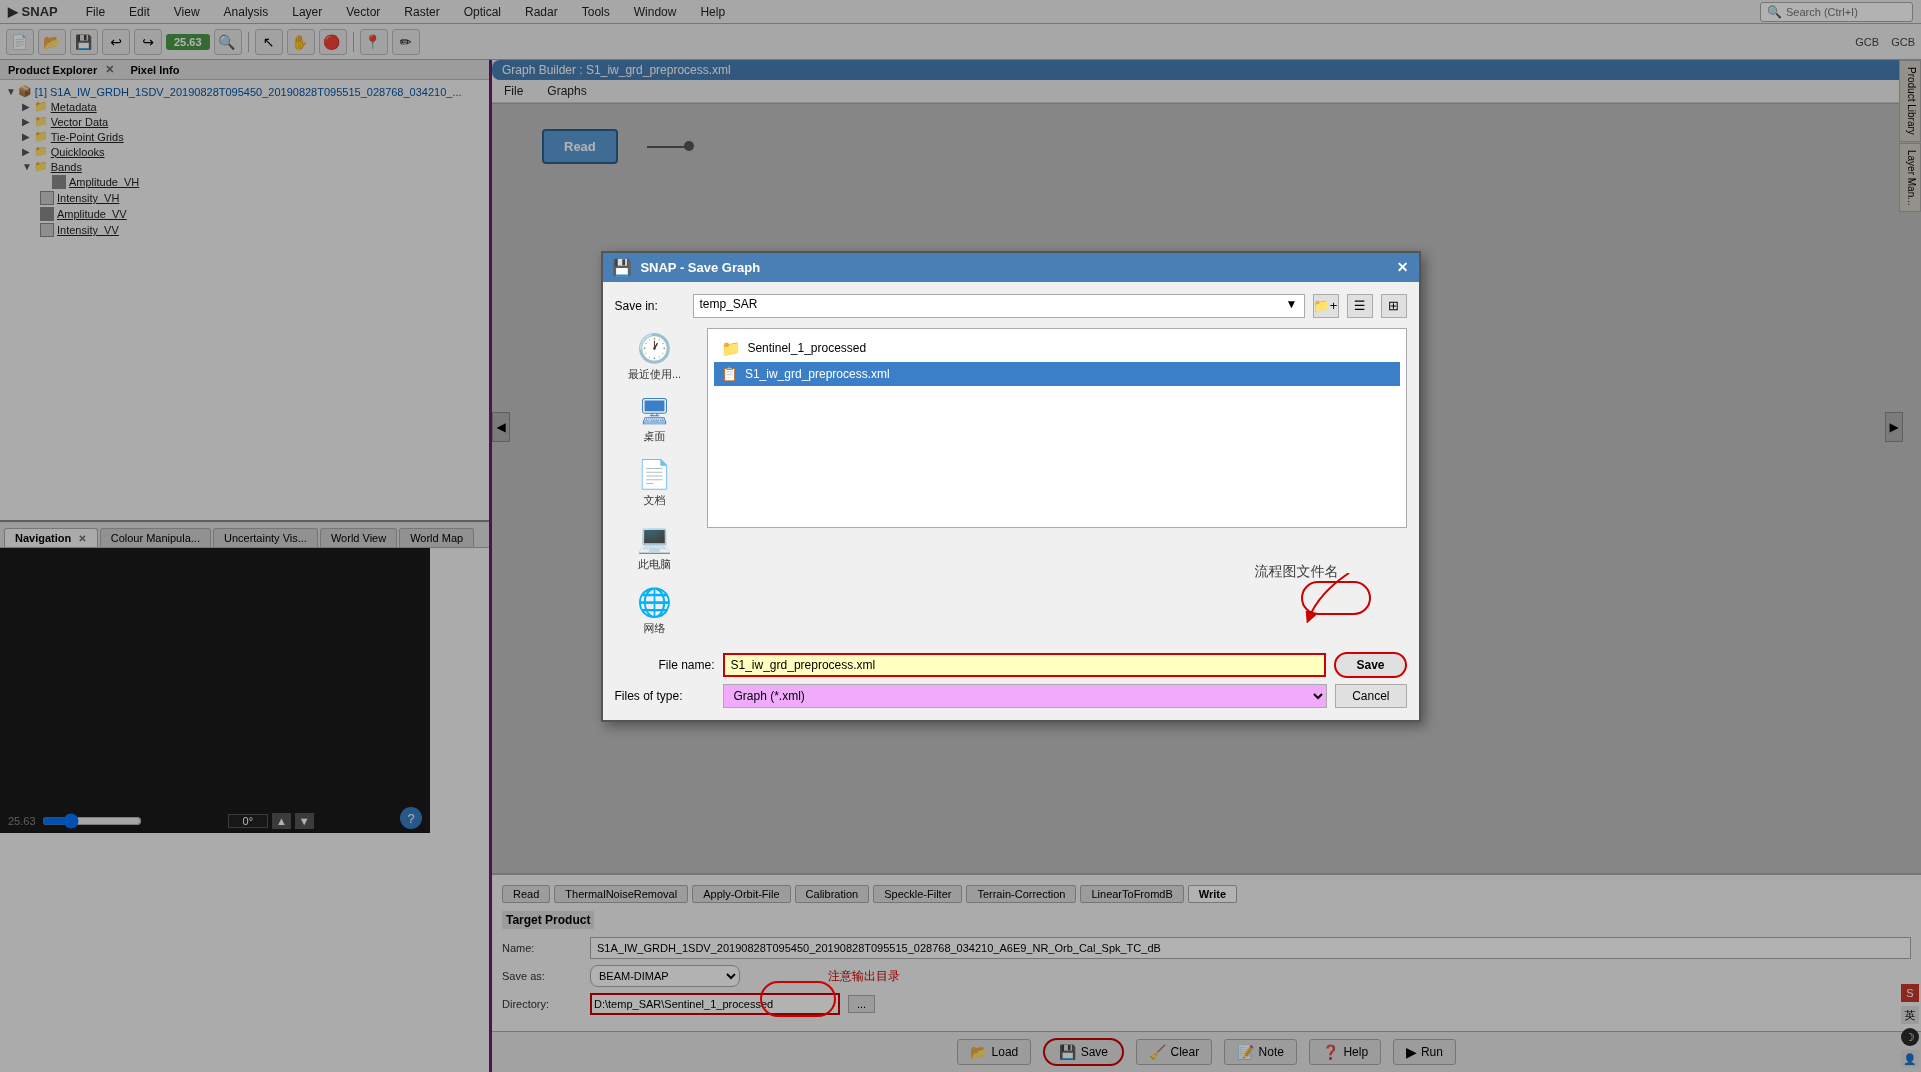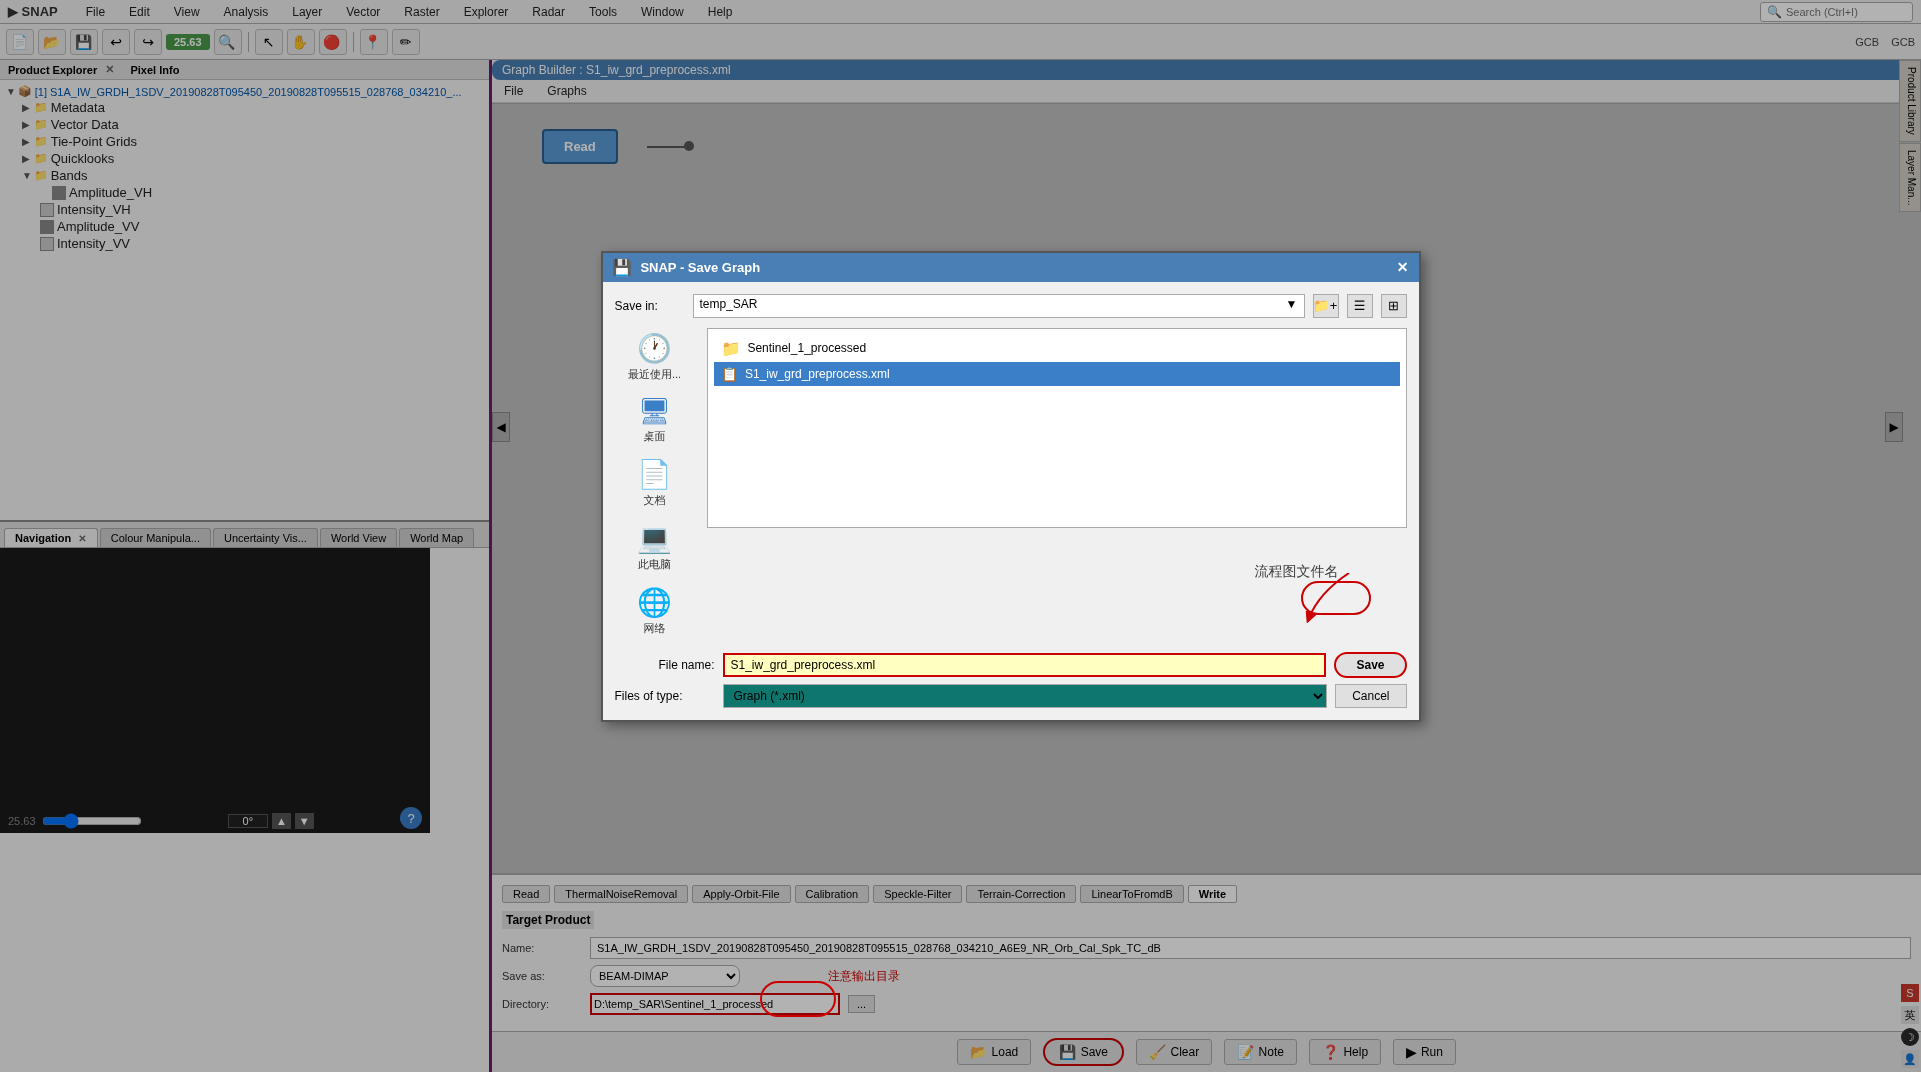--- a/index.html
+++ b/index.html
@@ -21,21 +21,21 @@
     
     .left-panel { width: 492px; display: flex; flex-direction: column; border-right: 3px solid #701a75; background: #f5f5f5; }
     .panel-header { background: #e0e0e0; border-bottom: 1px solid #bbb; padding: 3px 8px; display: flex; align-items: center; gap: 8px; font-size: 11px; font-weight: bold; }
     .panel-close { cursor: pointer; font-size: 11px; color: #666; }
 
     
     .product-explorer { flex: 1; overflow: auto; padding: 4px; max-height: 440px; }
     .tree-item { display: flex; align-items: center; padding: 1px 0; cursor: pointer; white-space: nowrap; }
     .tree-arrow { font-size: 10px; color: #555; margin-right: 2px; width: 10px; }
     .tree-icon { margin-right: 3px; font-size: 11px; }
-    .tree-label { font-size: 13px; color: #222; }
+    .tree-label { font-size: 11px; color: #222; text-decoration: underline; }
     .tree-label-blue { font-size: 11px; color: #0055aa; }
 
     
     .bottom-panel { border-top: 2px solid #888; }
     .tab-bar { background: #e0e0e0; display: flex; align-items: flex-end; padding: 0 4px; border-bottom: 1px solid #aaa; height: 26px; }
     .tab { padding: 3px 10px; font-size: 11px; cursor: pointer; background: #d0d0d0; border: 1px solid #aaa; border-bottom: none; margin-right: 2px; border-radius: 3px 3px 0 0; }
     .tab.active { background: #f5f5f5; font-weight: bold; }
     .tab-close { font-size: 10px; color: #666; margin-left: 4px; }
     .bottom-content { background: #1a1a1a; width: 430px; height: 300px; }
 
@@ -92,40 +92,40 @@
     .file-item.selected { background: #3a7fc8; color: white; }
     .folder-icon { font-size: 16px; color: #f0c040; }
     .xml-icon { font-size: 14px; color: #5555cc; }
 
     .dialog-footer { margin-top: 12px; }
     .file-name-row { display: flex; align-items: center; gap: 8px; margin-bottom: 6px; }
     .file-name-label { font-size: 12px; min-width: 100px; text-align: right; }
     .file-name-input { border: 2px solid #cc0000; background: #ffffc0; padding: 2px 6px; font-size: 12px; flex: 1; height: 24px; }
     .files-type-row { display: flex; align-items: center; gap: 8px; }
     .files-type-label { font-size: 12px; min-width: 100px; }
-    .files-type-select { flex: 1; border: 1px solid #aaa; background: #0f766e; padding: 2px 6px; font-size: 12px; height: 24px; }
+    .files-type-select { flex: 1; border: 1px solid #aaa; background: #f0abfc; padding: 2px 6px; font-size: 12px; height: 24px; }
     .dialog-save-btn { padding: 4px 20px; background: #e0e0e0; border: 2px solid #cc0000; font-size: 12px; cursor: pointer; font-weight: bold; border-radius: 20px; }
     .dialog-cancel-btn { padding: 4px 16px; background: #e0e0e0; border: 1px solid #aaa; font-size: 12px; cursor: pointer; }
     .side-tab { writing-mode: vertical-rl; font-size: 11px; padding: 8px 3px; background: #d0d0d0; border: 1px solid #aaa; cursor: pointer; }
 
     .clearfix::after { content: ''; display: table; clear: both; }
   </style>
 </head>
 <body>
 
 <div class="menu-bar">
   <span class="menu-bar-logo">▶ SNAP</span>
   <span class="menu-item">File</span>
   <span class="menu-item">Edit</span>
   <span class="menu-item">View</span>
   <span class="menu-item">Analysis</span>
   <span class="menu-item">Layer</span>
   <span class="menu-item">Vector</span>
   <span class="menu-item">Raster</span>
-  <span class="menu-item">Explorer</span>
+  <span class="menu-item">Optical</span>
   <span class="menu-item">Radar</span>
   <span class="menu-item">Tools</span>
   <span class="menu-item">Window</span>
   <span class="menu-item">Help</span>
   <div style="flex:1"></div>
   <div style="display:flex;align-items:center;border:1px solid #aaa;background:white;padding:2px 6px;height:20px;border-radius:3px;gap:4px;">
     <span>🔍</span>
     <input type="text" style="border: none; outline: none; font-size: 11px; width: 120px;" placeholder="Search (Ctrl+I)">
   </div>
 </div>

